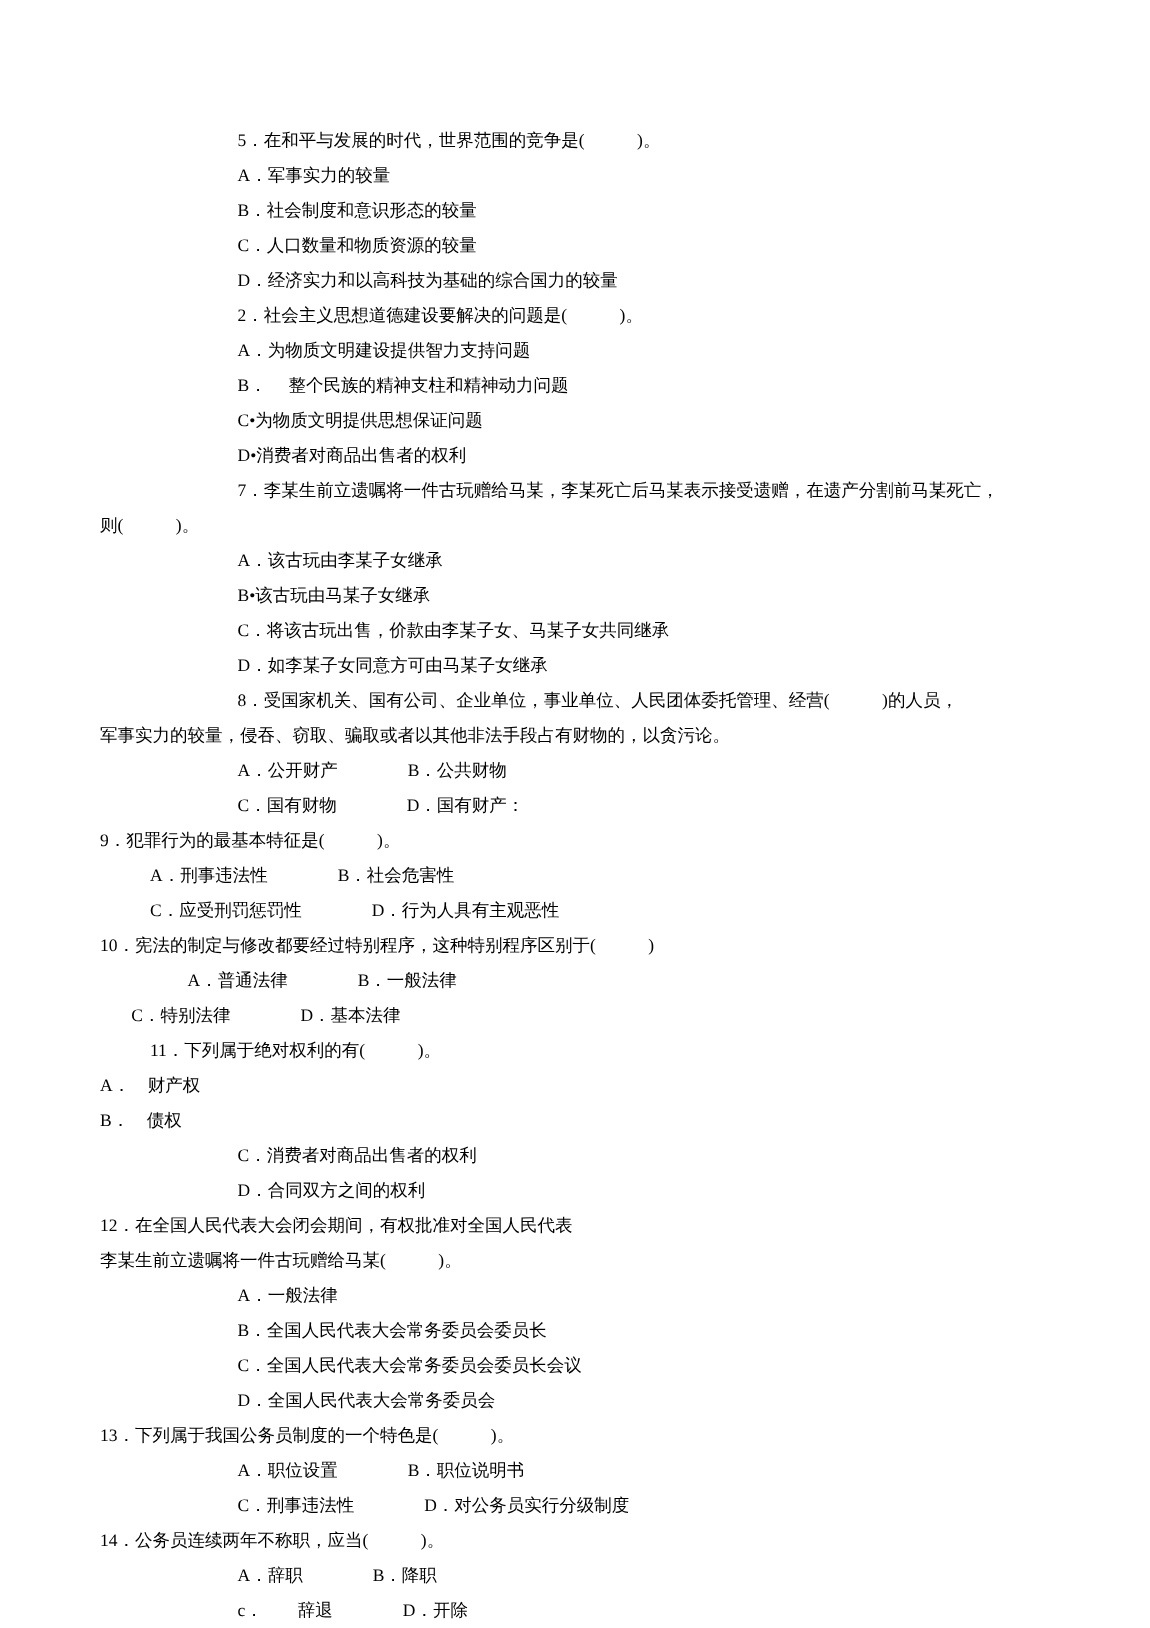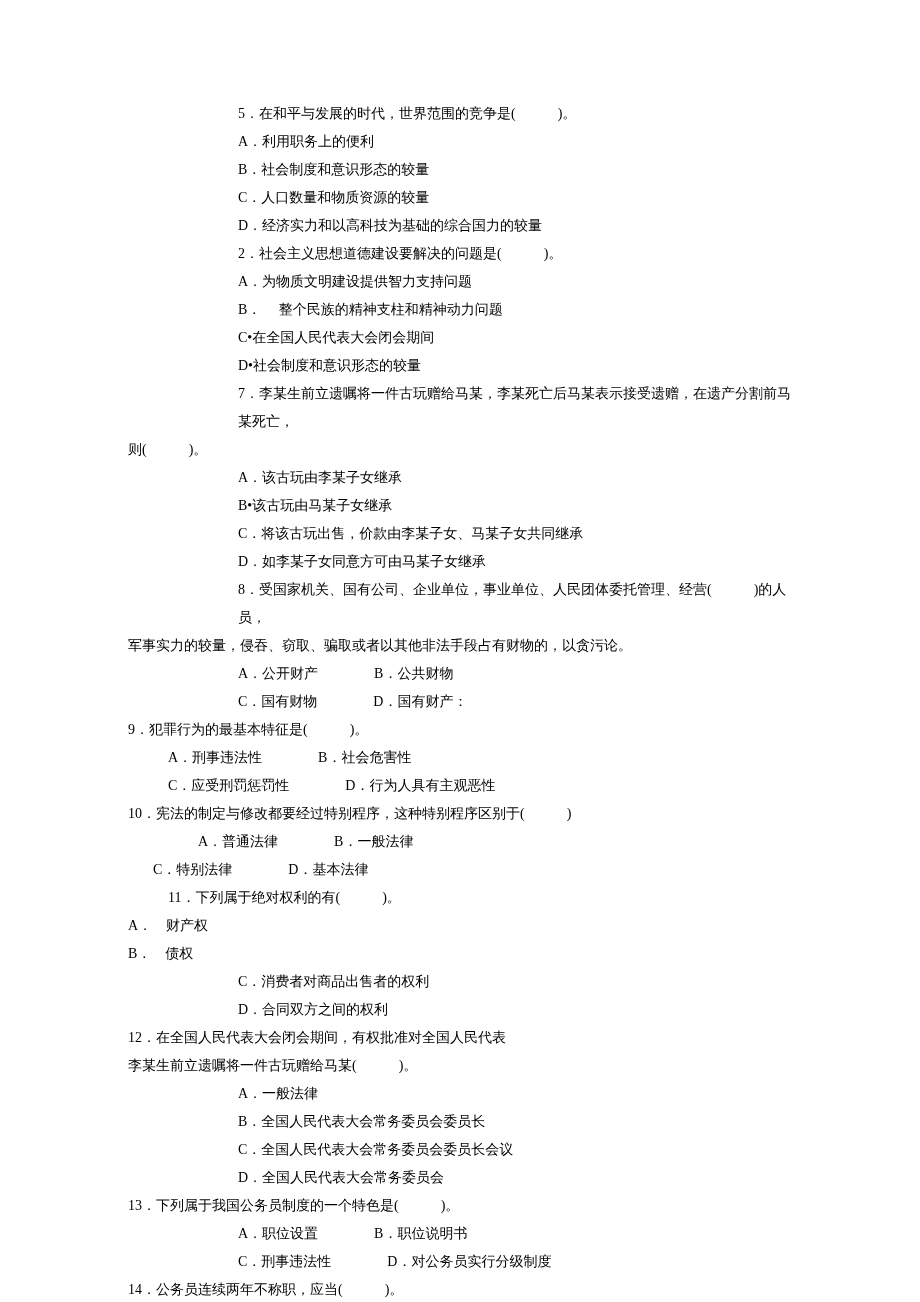--- a/index.html
+++ b/index.html
@@ -8,41 +8,40 @@
       line-height: 2;
       color: #000;
       background: #fff;
       margin: 0;
       padding: 100px 120px 80px 80px;
       width: 920px;
       box-sizing: border-box;
     }
     .line {
       white-space: pre-wrap;
-      margin-left: 48px;
     }
     .indent1 { padding-left: 110px; }
     .indent0 { padding-left: 0; }
     .indent-half { padding-left: 40px; }
     .indent-q { padding-left: 70px; }
   </style>
 </head>
 <body>
 
 <div class="line indent1">5．在和平与发展的时代，世界范围的竞争是(　　　)。</div>
-<div class="line indent1">A．利用职务上的便利</div>
+<div class="line indent1">A．军事实力的较量</div>
 <div class="line indent1">B．社会制度和意识形态的较量</div>
 <div class="line indent1">C．人口数量和物质资源的较量</div>
 <div class="line indent1">D．经济实力和以高科技为基础的综合国力的较量</div>
 
 <div class="line indent1">2．社会主义思想道德建设要解决的问题是(　　　)。</div>
 <div class="line indent1">A．为物质文明建设提供智力支持问题</div>
 <div class="line indent1">B． 　整个民族的精神支柱和精神动力问题</div>
-<div class="line indent1">C•在全国人民代表大会闭会期间</div>
-<div class="line indent1">D•社会制度和意识形态的较量</div>
+<div class="line indent1">C•为物质文明提供思想保证问题</div>
+<div class="line indent1">D•消费者对商品出售者的权利</div>
 
 <div class="line indent1">7．李某生前立遗嘱将一件古玩赠给马某，李某死亡后马某表示接受遗赠，在遗产分割前马某死亡，</div>
 <div class="line indent0">则(　　　)。</div>
 <div class="line indent1">A．该古玩由李某子女继承</div>
 <div class="line indent1">B•该古玩由马某子女继承</div>
 <div class="line indent1">C．将该古玩出售，价款由李某子女、马某子女共同继承</div>
 <div class="line indent1">D．如李某子女同意方可由马某子女继承</div>
 
 <div class="line indent1">8．受国家机关、国有公司、企业单位，事业单位、人民团体委托管理、经营(　　　)的人员，</div>
 <div class="line indent0">军事实力的较量，侵吞、窃取、骗取或者以其他非法手段占有财物的，以贪污论。</div>

